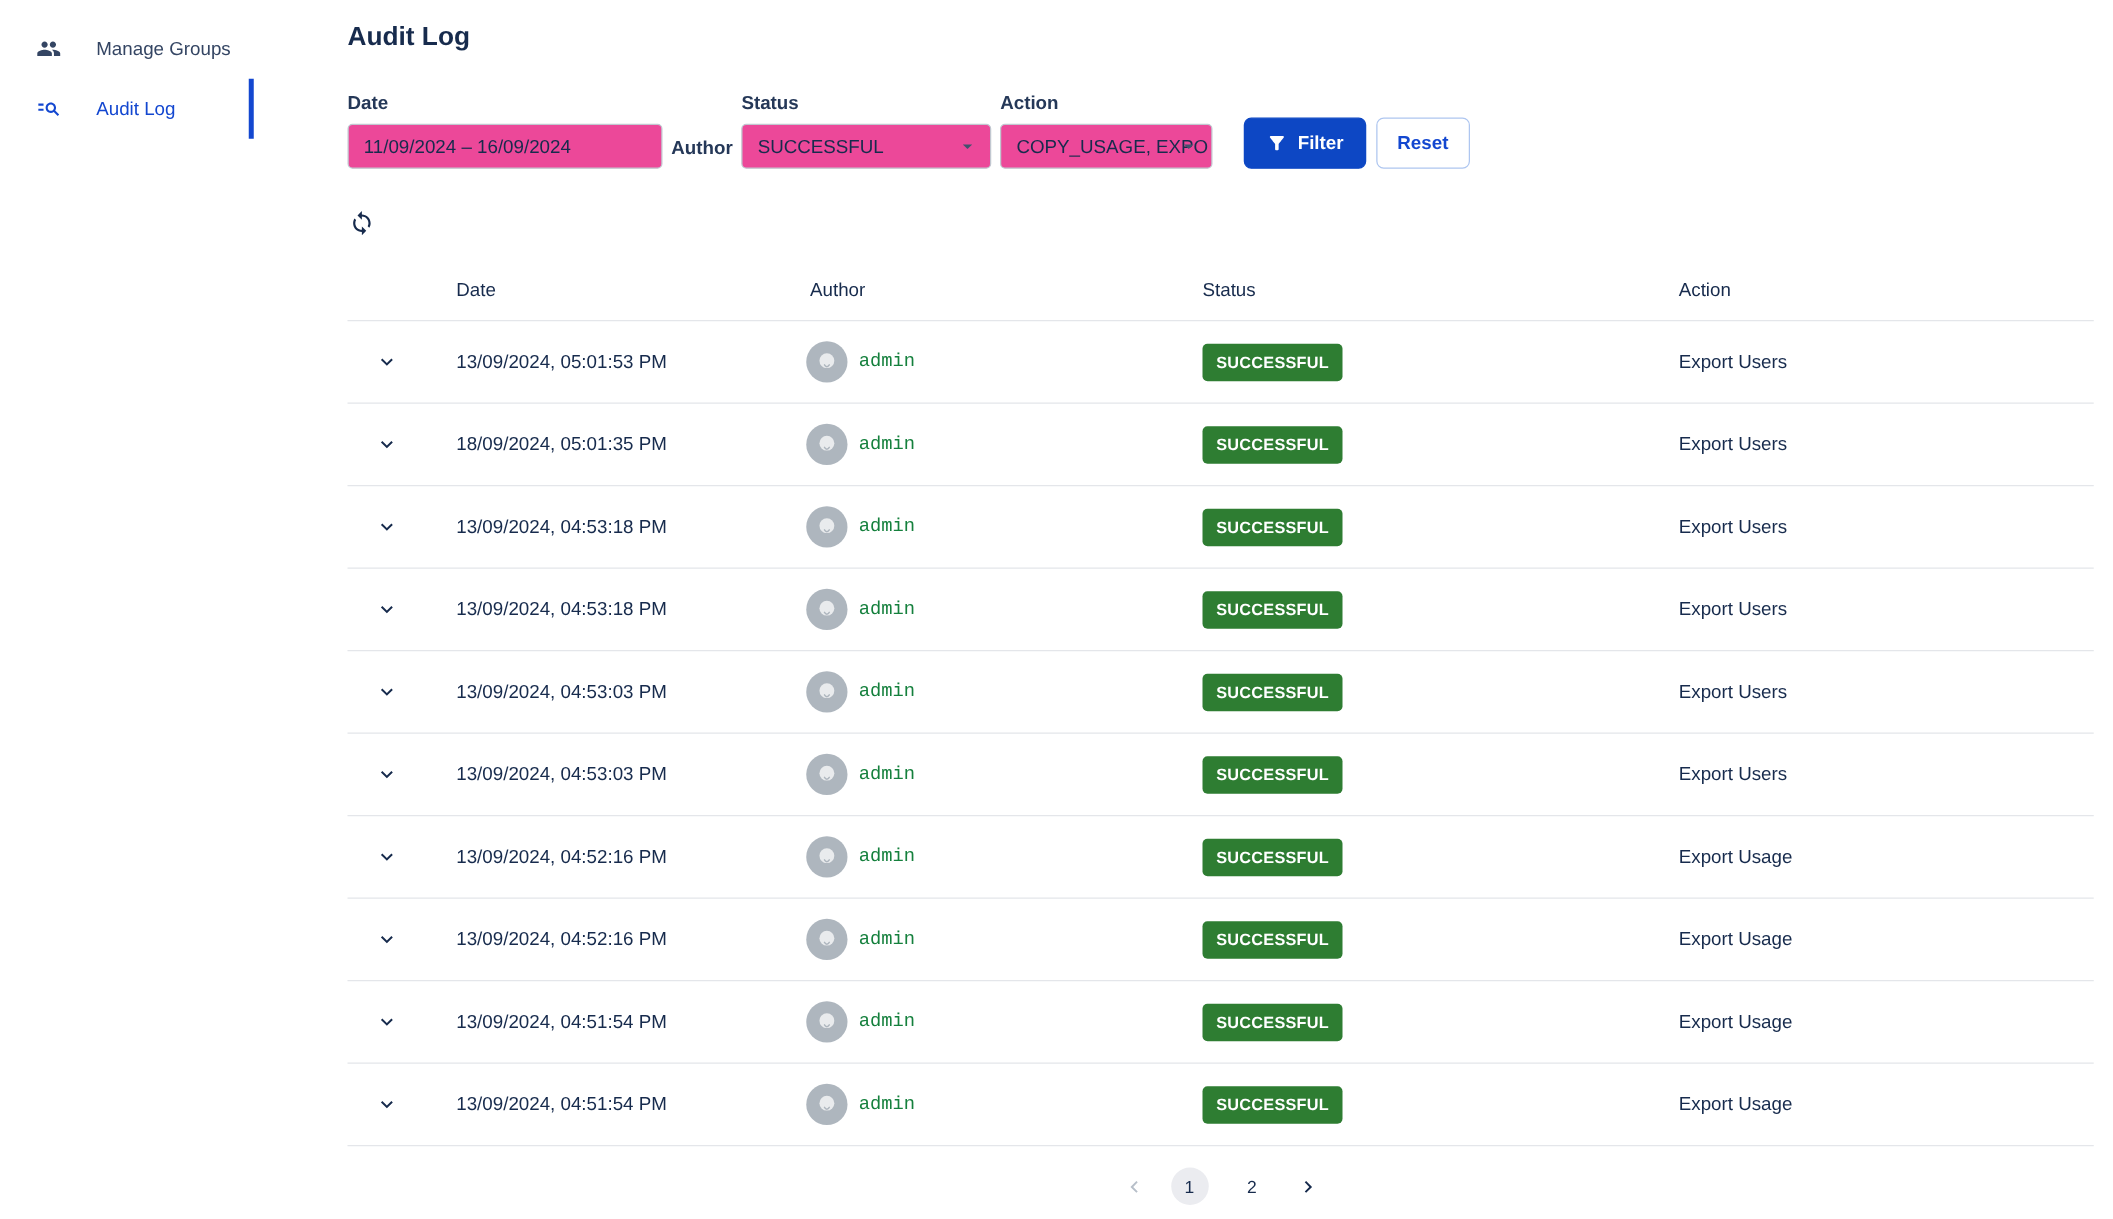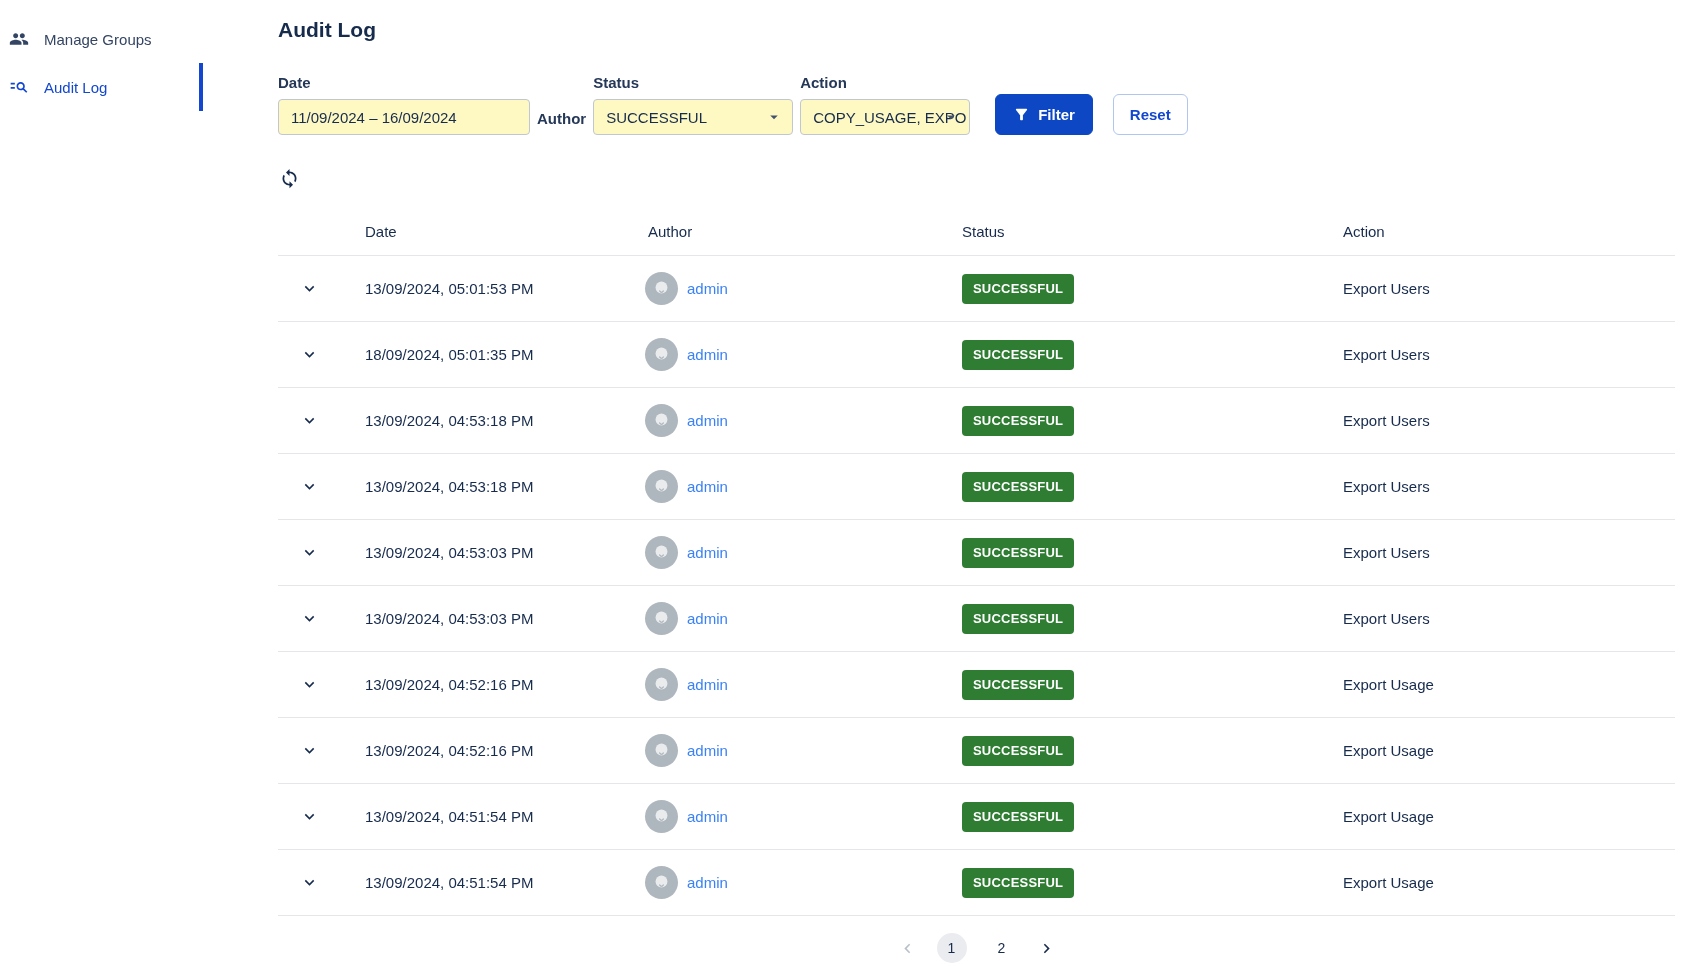--- a/index.html
+++ b/index.html
@@ -15,22 +15,22 @@
 
   
   .sidebar {
     position: absolute; left: 0; top: 0;
     width: 203px; height: 100%;
     padding-top: 15px;
     background: #fff;
   }
   .side-item {
     position: relative;
-    display: flex; align-items: center; gap: 15px;
-    height: 48px; padding-left: 9px;
+    display: flex; align-items: center; gap: 28px;
+    height: 48px; padding-left: 29px;
     font-size: 15px; color: #344563;
     cursor: pointer; white-space: nowrap;
   }
   .side-item svg { width: 20px; height: 20px; fill: #344563; flex: 0 0 auto; }
   .side-item.active { color: #1347D0; font-weight: 400; }
   .side-item.active svg { fill: #1347D0; }
   .active-bar {
     position: absolute; right: 0; top: 0;
     width: 4px; height: 48px; background: #1347D0;
   }
@@ -38,21 +38,21 @@
   
   .main { position: absolute; left: 278px; top: 0; width: 1397px; }
   .page-title { margin: 18px 0 0 0; font-size: 21px; font-weight: 700; color: #172B4D; }
 
   
   .filters { display: flex; align-items: flex-end; margin-top: 32px; }
   .field { margin-right: 7px; }
   .field-label { display: block; font-size: 15px; font-weight: 700; margin-bottom: 8px; color: #253858; }
   .control {
     height: 36px; border: 1px solid #C1C7D0; border-radius: 4px;
-    font-size: 15px; color: #172B4D; background: #fef9c3;
+    font-size: 15px; color: #172B4D; background: #ec4899;
   }
   .text-input { width: 252px; padding: 0 12px; font-family: inherit; }
   .text-input::placeholder { color: #97A0AF; }
   .combo { position: relative; }
   .combo-input { width: 283px; padding: 0 34px 0 12px; font-family: inherit; }
   .caret {
     position: absolute; right: 9px; top: 50%; transform: translateY(-50%);
     width: 18px; height: 18px; fill: #42526E; pointer-events: none;
   }
   .select {
@@ -66,21 +66,21 @@
     height: 41px; border-radius: 6px; font-size: 15px; font-weight: 700;
     display: inline-flex; align-items: center; justify-content: center;
     cursor: pointer; font-family: inherit;
   }
   .btn-filter {
     margin-left: 18px; padding: 0 17px; gap: 8px;
     background: #0D47C4; border: 1px solid #0D47C4; color: #ffffff;
   }
   .btn-filter svg { width: 17px; height: 17px; fill: #ffffff; }
   .btn-reset {
-    margin-left: 20px; padding: 0 16px;
+    margin-left: 8px; padding: 0 16px;
     background: #fff; border: 1px solid #AEC6F0; color: #1347D0;
   }
 
   
   .refresh-btn {
     margin-top: 33px; width: 22px; height: 22px;
     background: none; border: none; padding: 0; cursor: pointer;
   }
   .refresh-btn svg { width: 21px; height: 21px; fill: #172B4D; }
 
@@ -100,21 +100,21 @@
     display: flex; align-items: center;
   }
   .chev-btn svg { width: 19px; height: 19px; fill: #172B4D; }
   .cell-date { padding-left: 25px; }
   .cell-author { display: flex; align-items: center; gap: 9px; padding-left: 5px; }
   .avatar {
     width: 33px; height: 33px; border-radius: 50%; background: #AEB6BE;
     display: flex; align-items: center; justify-content: center; flex: 0 0 auto;
   }
   .avatar svg { width: 23px; height: 23px; }
-  .author-link { color: #3b82f6; text-decoration: none; cursor: pointer; }
+  .author-link { color: #15803d; text-decoration: none; cursor: pointer; font-family: Liberation Mono, monospace; }
   .badge {
     display: inline-flex; align-items: center; justify-content: center;
     height: 30px; padding: 0 11px; border-radius: 4px;
     background: #2E7D32; color: #ffffff;
     font-size: 13px; font-weight: 700; letter-spacing: 0.2px;
   }
 
   
   .pagination {
     display: flex; align-items: center; justify-content: center;

